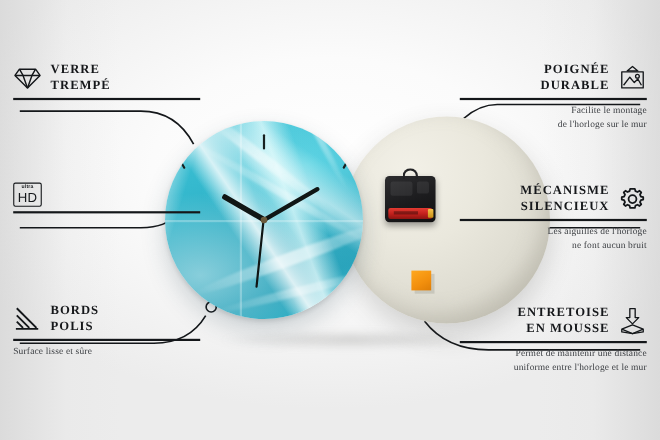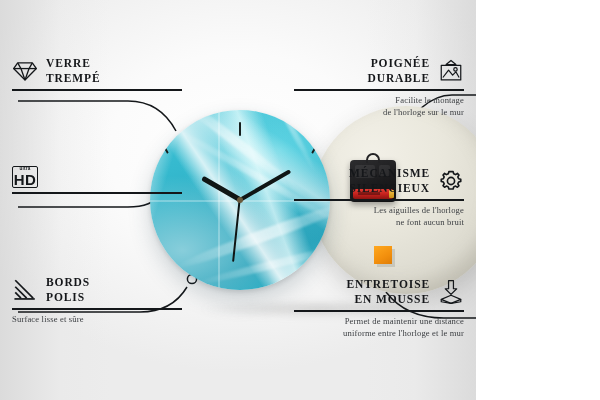--- a/index.html
+++ b/index.html
@@ -1,21 +1,21 @@
 <!DOCTYPE html>
 <html><head>
 <meta charset="utf-8">
 <style>
   * { box-sizing: border-box; margin: 0; padding: 0; }
   html, body {
     width: 600px; height: 400px; overflow: hidden;
     font-family: "Liberation Serif", serif;
   }
   .stage {
-    position: relative; width: 476px; height: 400px;
+    position: relative; width: 600px; height: 400px;
     background:
       radial-gradient(ellipse 60% 55% at 50% 38%, #ffffff 0%, #fbfbfb 45%, #f2f2f2 78%, #ececec 100%),
       linear-gradient(180deg, #f4f4f4 0%, #ffffff 30%, #ffffff 62%, #eeeeee 100%);
     overflow: hidden;
   }
   .vign-l, .vign-r {
     position: absolute; top: 0; height: 400px; width: 110px; pointer-events: none;
   }
   .vign-l { left: 0; background: linear-gradient(90deg, rgba(205,205,205,.55) 0%, rgba(225,225,225,.18) 55%, rgba(255,255,255,0) 100%); }
   .vign-r { right: 0; background: linear-gradient(270deg, rgba(205,205,205,.55) 0%, rgba(225,225,225,.18) 55%, rgba(255,255,255,0) 100%); }
@@ -130,21 +130,21 @@
     font-size: 8.6px; line-height: 1.38; color: #3a3d41; letter-spacing: .15px;
   }
   .icon { flex: 0 0 auto; width: 26px; height: 26px; display: block; }
 
   .ultra-hd {
     width: 26px; height: 22px; border: 1.6px solid #14171a; border-radius: 2px;
     display: flex; flex-direction: column; align-items: center; justify-content: center;
     line-height: 1;
   }
   .ultra-hd .u { font-family: "Liberation Sans", sans-serif; font-size: 4.6px; font-weight: bold; letter-spacing: .2px; color: #14171a; }
-  .ultra-hd .hd { font-family: "Liberation Sans", sans-serif; font-size: 15px; font-weight: bold; letter-spacing: .3px; color: #14171a; margin-top: .5px; }
+  .ultra-hd .hd { font-family: "Liberation Sans", sans-serif; font-size: 12px; font-weight: normal; letter-spacing: .3px; color: #14171a; margin-top: .5px; }
 
   .shadow-blob {
     position: absolute; left: 148px; top: 296px; width: 340px; height: 26px;
     background: radial-gradient(ellipse 50% 50% at 50% 50%, rgba(120,120,118,.28) 0%, rgba(150,150,148,0) 70%);
     filter: blur(3px);
   }
 </style>
 </head>
 <body>
 

